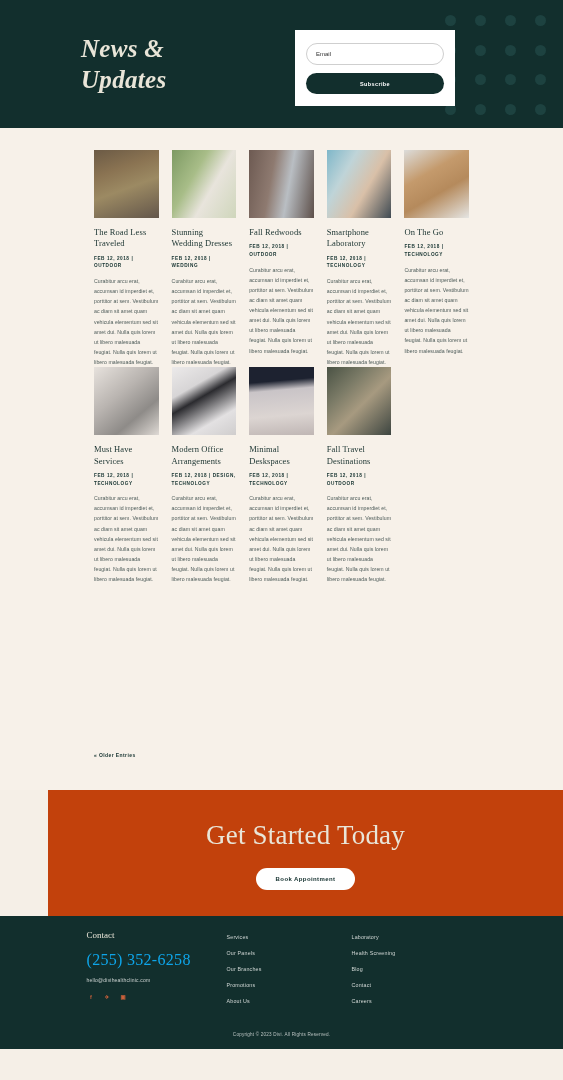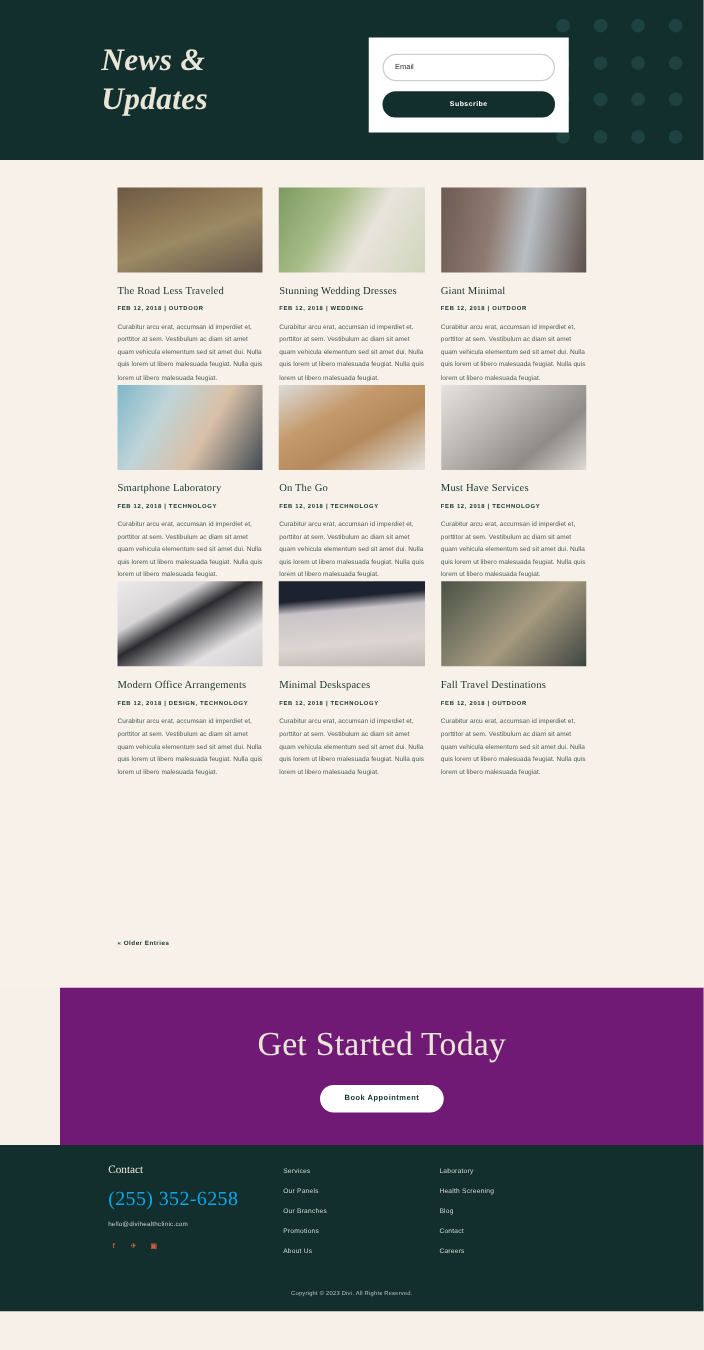--- a/index.html
+++ b/index.html
@@ -96,21 +96,21 @@
   .blog {
     background: #f7f1e9;
     padding: 22px 0 0 0;
     height: 662px;
     position: relative;
   }
   .grid {
     width: 375px;
     margin: 0 auto;
     display: grid;
-    grid-template-columns: 1fr 1fr 1fr;
+    grid-template-columns: 1fr 1fr 1fr 1fr 1fr;
     column-gap: 13px;
     row-gap: 0px;
     align-items: start;
   }
   .post { width: 100%; }
   .post-thumb {
     width: 100%;
     height: 68px;
     background-size: cover;
     background-position: center;
@@ -149,21 +149,21 @@
     text-decoration: none;
     display: block;
     position: absolute;
     left: 50%;
     transform: translateX(-50%);
     bottom: 32px;
   }
 
   
   .cta {
-    background: #701a75;
+    background: #c2410c;
     text-align: center;
     padding: 30px 0 26px 0;
     margin-left: 48px;
   }
   .cta-title {
     font-family: "Liberation Serif", serif;
     color: #e9e5d8;
     font-size: 27px;
     line-height: 1.18;
     font-weight: normal;
@@ -310,21 +310,21 @@
 
       <article class="post">
         <div class="post-thumb img-wedding"></div>
         <h2 class="post-title">Stunning Wedding Dresses</h2>
         <div class="post-meta">FEB 12, 2018 | WEDDING</div>
         <p class="post-excerpt">Curabitur arcu erat, accumsan id imperdiet et, porttitor at sem. Vestibulum ac diam sit amet quam vehicula elementum sed sit amet dui. Nulla quis lorem ut libero malesuada feugiat. Nulla quis lorem ut libero malesuada feugiat.</p>
       </article>
 
       <article class="post">
         <div class="post-thumb img-redwoods"></div>
-        <h2 class="post-title">Giant Minimal</h2>
+        <h2 class="post-title">Fall Redwoods</h2>
         <div class="post-meta">FEB 12, 2018 | OUTDOOR</div>
         <p class="post-excerpt">Curabitur arcu erat, accumsan id imperdiet et, porttitor at sem. Vestibulum ac diam sit amet quam vehicula elementum sed sit amet dui. Nulla quis lorem ut libero malesuada feugiat. Nulla quis lorem ut libero malesuada feugiat.</p>
       </article>
 
       <article class="post">
         <div class="post-thumb img-phone"></div>
         <h2 class="post-title">Smartphone Laboratory</h2>
         <div class="post-meta">FEB 12, 2018 | TECHNOLOGY</div>
         <p class="post-excerpt">Curabitur arcu erat, accumsan id imperdiet et, porttitor at sem. Vestibulum ac diam sit amet quam vehicula elementum sed sit amet dui. Nulla quis lorem ut libero malesuada feugiat. Nulla quis lorem ut libero malesuada feugiat.</p>
       </article>

